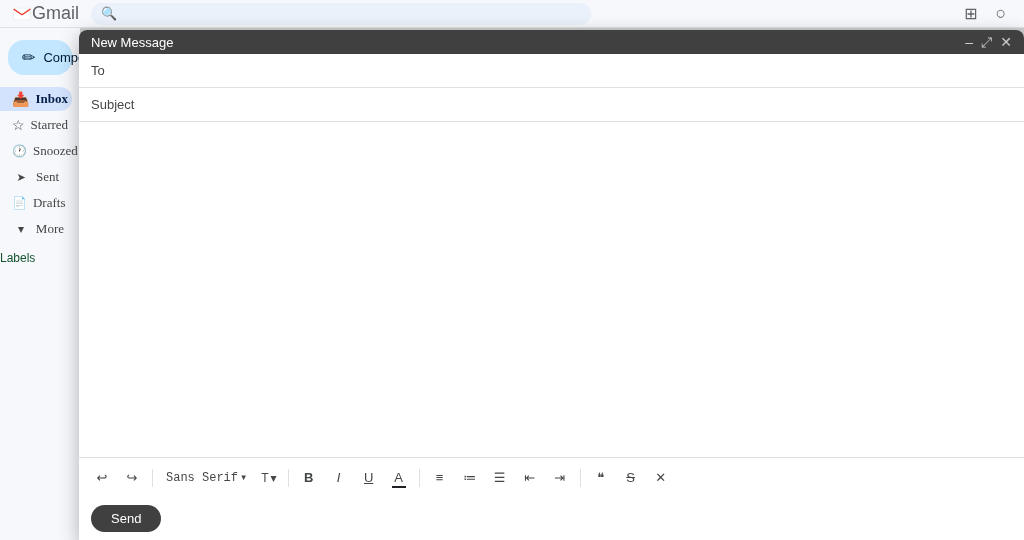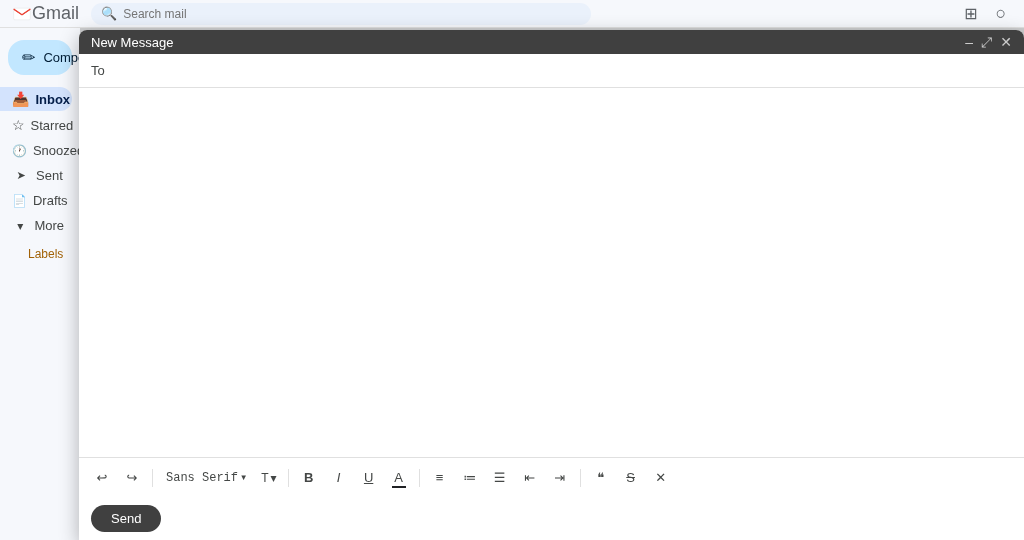--- a/index.html
+++ b/index.html
@@ -120,25 +120,26 @@
       gap: 6px;
       width: 100%;
     }
     .sidebar-icon {
       font-size: 14px;
       width: 18px;
       text-align: center;
     }
     .sidebar-label {
       font-size: 13px;
+      font-family: Liberation Serif, serif;
     }
     .labels-section {
-      padding: 8px 12px 4px 28px;
+      padding: 8px 12px 4px 0;
       font-size: 12px;
-      color: #a16207;
+      color: #14532d;
       font-weight: 500;
     }
 
     
     .compose-overlay {
       position: absolute;
       right: 0;
       bottom: 0;
       width: 945px;
       height: 510px;
@@ -289,21 +290,20 @@
       <path d="M2 6.5C2 5.67 2.67 5 3.5 5h17c.83 0 1.5.67 1.5 1.5v11c0 .83-.67 1.5-1.5 1.5h-17C2.67 19 2 18.33 2 17.5v-11z" fill="#fff"></path>
       <path d="M2 6.5L12 13l10-6.5" stroke="#EA4335" stroke-width="1"></path>
       <path d="M2 6.5L12 13" stroke="#34A853" stroke-width="0"></path>
       <rect x="2" y="5" width="20" height="14" rx="1.5" fill="none" stroke="#ddd" stroke-width="0.5"></rect>
       <path d="M2 6l10 7 10-7" stroke="#EA4335" stroke-width="1.5" fill="none"></path>
     </svg>
     <span class="gmail-wordmark" style="font-size:18px; color:#5f6368;">Gmail</span>
   </div>
   <div class="search-bar">
     <span style="color:#5f6368; font-size:13px;">🔍</span>
-    <input type="text" placeholder="Search mail" style="">
   </div>
   <div class="topbar-icons">
     <div class="icon-btn">
       <span style="font-size:16px;">⊞</span>
     </div>
     <div class="icon-btn">
       <span style="font-size:18px; color:#5f6368;">○</span>
     </div>
   </div>
 </div>
@@ -370,20 +370,24 @@
         </div>
       </div>
 
       <div class="compose-body">
 
         <div class="compose-field">
           <span class="compose-field-label">To</span>
           <input class="compose-field-input" type="text" style="">
         </div>
 
+        <div class="compose-field">
+          <span class="compose-field-label">Subject</span>
+          <input class="compose-field-input" type="text" style="">
+        </div>
 
         <div class="compose-content" contenteditable="true" style="">
         </div>
 
         <div class="compose-toolbar">
           <button class="toolbar-btn">↩</button>
           <button class="toolbar-btn">↪</button>
           <div class="toolbar-separator"></div>
           <button class="font-select">
             <span>Sans Serif</span>

